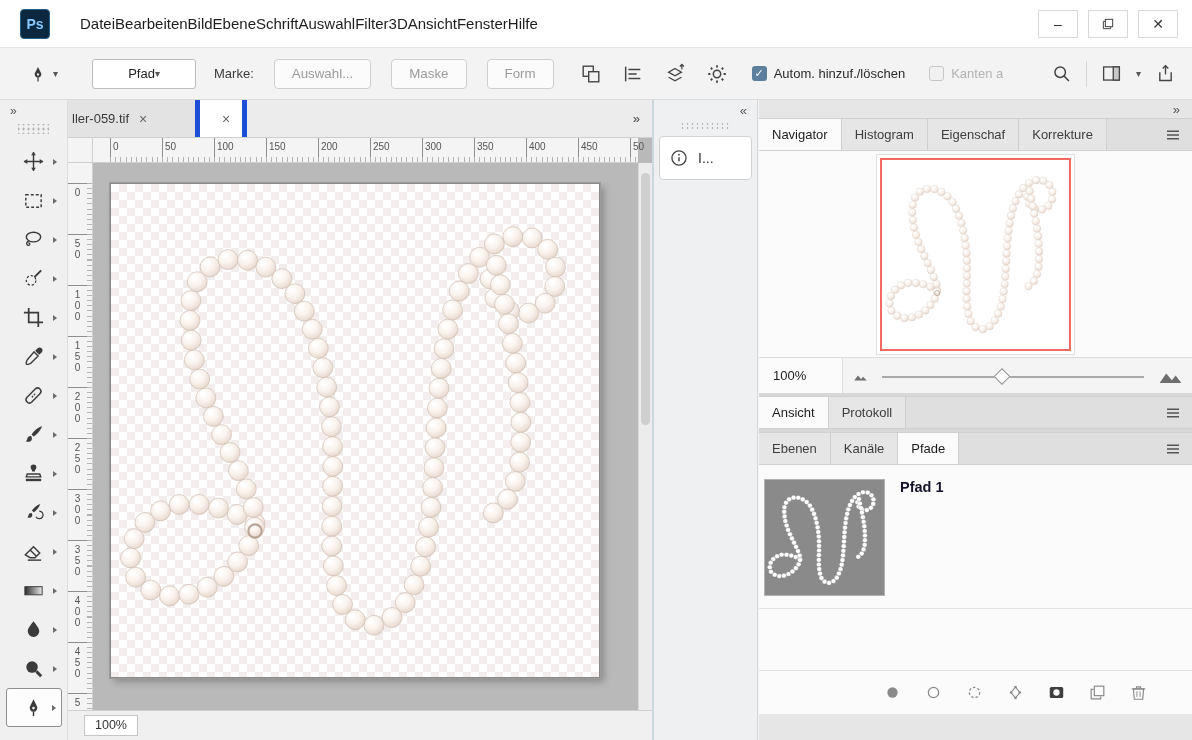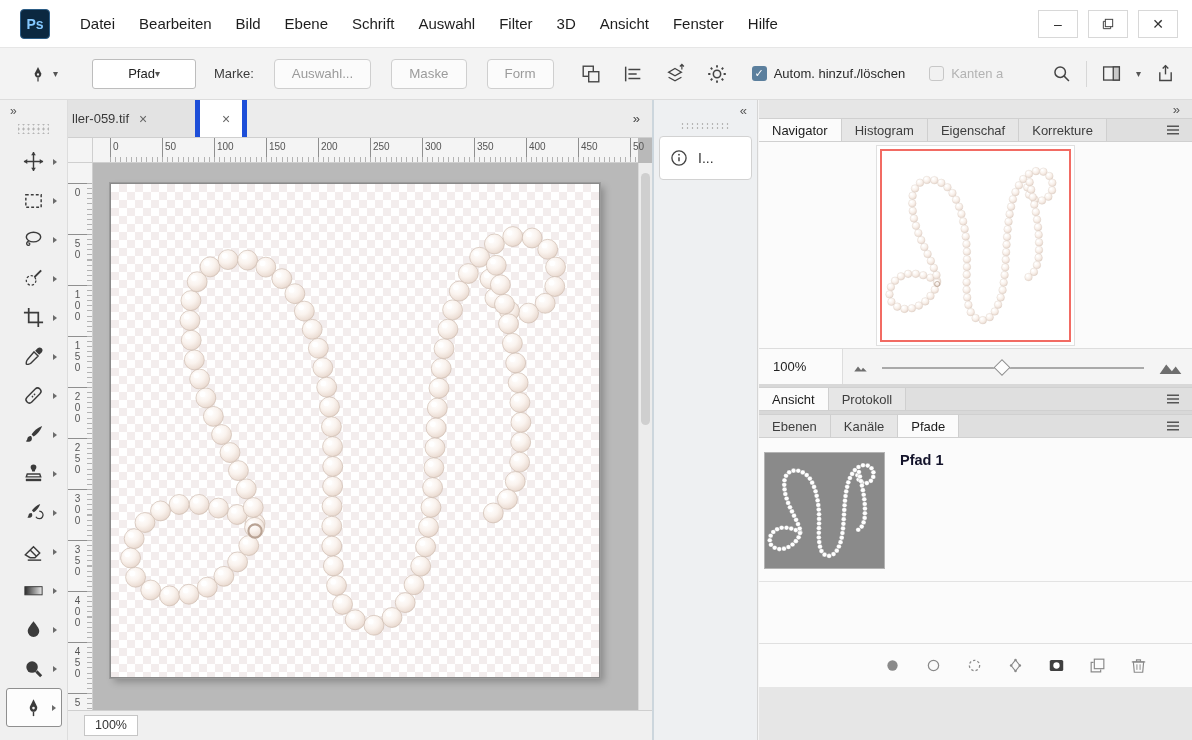--- a/index.html
+++ b/index.html
@@ -3,21 +3,21 @@
 <meta charset="utf-8">
 <style>
   *{margin:0;padding:0;box-sizing:border-box;}
   html,body{width:1192px;height:740px;overflow:hidden;}
   body{font-family:"Liberation Sans",sans-serif;color:#2b2b2b;background:#fff;}
   #root{position:relative;width:1192px;height:740px;background:#f4f4f4;padding-left:16px;}
 
   
   #menubar{position:absolute;left:0;top:0;width:100%;height:48px;background:#fff;display:flex;align-items:center;border-bottom:1px solid #e6e6e6;}
   #ps-logo{width:30px;height:30px;margin-left:20px;background:#0b2840;color:#85c9ff;font-weight:bold;font-size:14px;display:flex;align-items:center;justify-content:center;border-radius:4px;border:1px solid #2c5d86;flex:none;}
-  #menus{display:flex;gap:24px;margin-left:30px;font-size:15px;color:#1d1d1d;}
+  #menus{display:flex;margin-left:30px;font-size:15px;color:#1d1d1d;}
   .menu{cursor:default;white-space:nowrap;}
   #wincontrols{margin-left:auto;display:flex;gap:10px;margin-right:14px;}
   .wc{width:40px;height:28px;border:1px solid #d8d8d8;display:flex;align-items:center;justify-content:center;font-size:14px;color:#333;background:#fff;}
   .wc svg{width:16px;height:16px;}
 
   
   #optionsbar{position:absolute;top:48px;left:0;width:100%;height:52px;background:#f3f3f3;border-bottom:1px solid #dcdcdc;display:flex;align-items:center;font-size:13px;}
   .ob-preset{display:flex;align-items:center;margin-left:22px;gap:5px;padding:4px 6px;border-radius:3px;}
   .ob-preset svg{width:20px;height:20px;}
   .chev{font-size:10px;color:#555;}
@@ -79,21 +79,21 @@
   
   #collapsedstrip{position:absolute;left:652px;top:0;width:106px;height:640px;background:#eef0f2;border-left:2px solid #ccd6dd;border-right:1px solid #d5d5d5;}
   .strip-head{height:20px;display:flex;justify-content:flex-end;align-items:center;padding:0 10px;color:#555;font-size:13px;}
   .strip-dots{height:8px;margin:2px 26px 6px;background-image:radial-gradient(#b5b5b5 1px,transparent 1.2px);background-size:5px 4px;}
   .info-chip{margin:6px 5px;background:#fff;border:1px solid #d2d2d2;border-radius:4px;height:44px;display:flex;align-items:center;padding:0 9px;gap:9px;font-size:14px;color:#333;}
   .info-chip svg{width:20px;height:20px;flex:none;}
 
   
   #rightcol{position:absolute;left:759px;top:0;width:433px;height:640px;background:#e6e6e6;}
   .collapse-row{height:18px;display:flex;justify-content:flex-end;align-items:center;padding:0 12px;color:#555;font-size:13px;}
-  .ptabs{display:flex;background:#dfdfdf;height:24px;align-items:stretch;border-top:1px solid #d0d0d0;border-bottom:1px solid #d0d0d0;}
+  .ptabs{display:flex;background:#dfdfdf;height:33px;align-items:stretch;border-top:1px solid #d0d0d0;border-bottom:1px solid #d0d0d0;}
   .ptab{padding:0 13px;display:flex;align-items:center;font-size:13px;color:#3e3e3e;border-right:1px solid #cfcfcf;background:#e6e6e6;white-space:nowrap;overflow:hidden;}
   .ptab.active{background:#fbfbfb;color:#1c1c1c;}
   .pmenu{margin-left:auto;width:38px;display:flex;align-items:center;justify-content:center;flex:none;}
   .pmenu svg{width:18px;height:18px;}
   #nav-body{height:206px;background:#fbfbfb;display:flex;align-items:center;justify-content:center;}
   #nav-thumb{width:187px;height:189px;background:#fff;outline:2px solid #f26b63;box-shadow:0 0 0 5px #fff,0 0 0 6px #e0e0e0;position:relative;}
   #nav-thumb svg{width:100%;height:100%;display:block;}
   #nav-zoom{height:36px;background:#f4f4f4;border-top:1px solid #ddd;display:flex;align-items:center;}
   #nav-zoom-value{width:84px;height:100%;display:flex;align-items:center;padding-left:14px;font-size:13px;background:#fbfbfb;border-right:1px solid #ddd;color:#222;}
   .zoom-icon{flex:none;margin:0 10px;}

